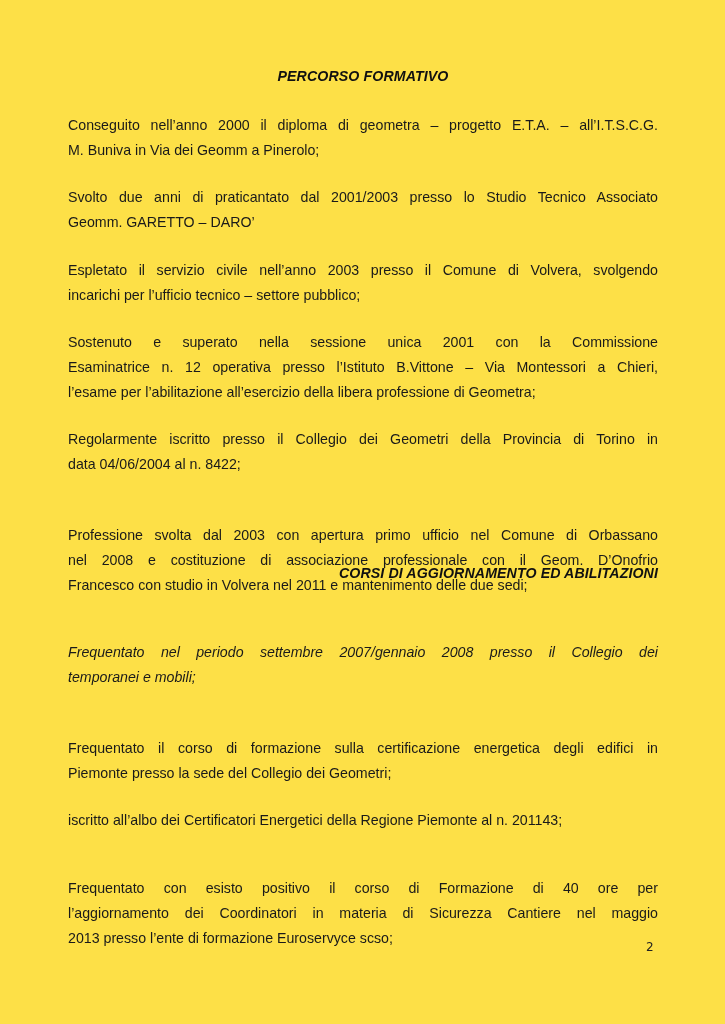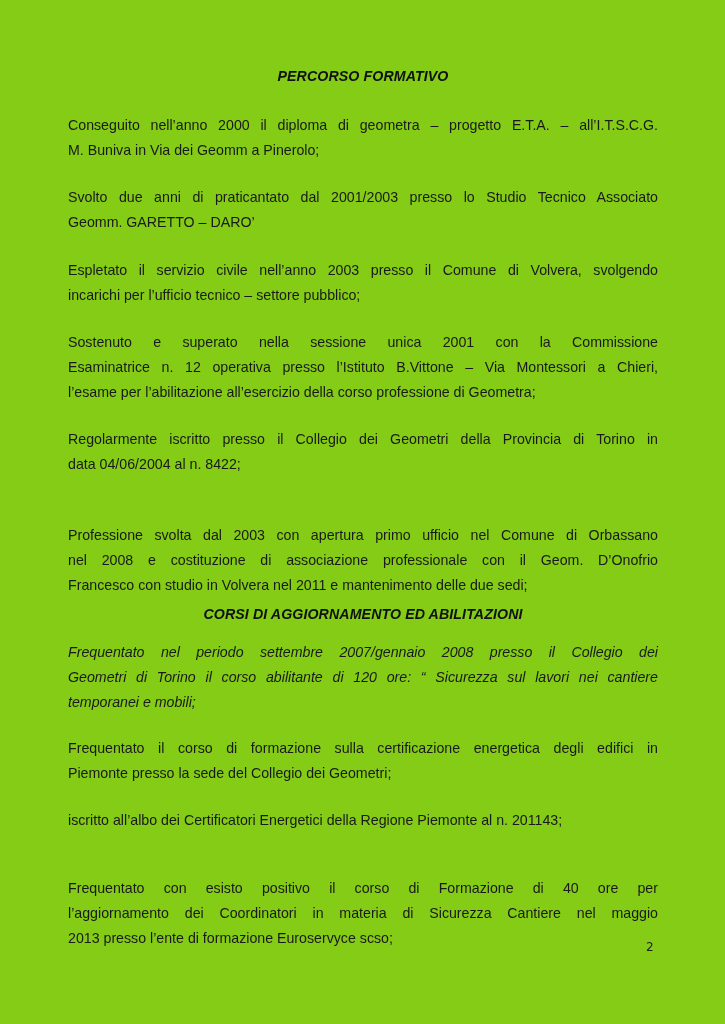--- a/index.html
+++ b/index.html
@@ -1,19 +1,19 @@
 <!DOCTYPE html>
 <html><head>
 <meta charset="utf-8">
 <style>
   html, body { margin: 0; padding: 0; background: #ffffff; }
   body { width: 725px; height: 1024px; position: relative; overflow: hidden; }
   .page {
     position: absolute; left: 0; top: 0; width: 725px; height: 1024px;
-    background: #84cc16; color: #1a1a1a;
+    background: #fde047; color: #1a1a1a;
     font-family: "Liberation Sans", sans-serif;
   }
   .heading {
     position: absolute; left: 68px; width: 590px; text-align: center;
     font-weight: bold; font-style: italic; font-size: 14.2px; letter-spacing: 0.1px;
     color: #111;
   }
   .para {
     position: absolute; left: 68px; width: 590px;
     font-size: 14.2px; line-height: 25px; text-align: justify; color: #1a1a1a;
@@ -43,39 +43,38 @@
   </div>
 
   <div class="para" style="top:258px;">
     <span class="line just">Espletato il servizio civile nell’anno 2003 presso il Comune di Volvera, svolgendo</span>
     <span class="line">incarichi per l’ufficio tecnico – settore pubblico;</span>
   </div>
 
   <div class="para" style="top:330px;">
     <span class="line just">Sostenuto e superato nella sessione unica 2001 con la Commissione</span>
     <span class="line just">Esaminatrice n. 12 operativa presso l’Istituto B.Vittone – Via Montessori a Chieri,</span>
-    <span class="line">l’esame per l’abilitazione all’esercizio della corso professione di Geometra;</span>
+    <span class="line">l’esame per l’abilitazione all’esercizio della libera professione di Geometra;</span>
   </div>
 
   <div class="para" style="top:427px;">
     <span class="line just">Regolarmente iscritto presso il Collegio dei Geometri della Provincia di Torino in</span>
     <span class="line">data 04/06/2004 al n. 8422;</span>
   </div>
 
   <div class="para" style="top:499px;margin-top:24px;">
     <span class="line just">Professione svolta dal 2003 con apertura primo ufficio nel Comune di Orbassano</span>
     <span class="line just">nel 2008 e costituzione di associazione professionale con il Geom. D’Onofrio</span>
     <span class="line">Francesco con studio in Volvera nel 2011 e mantenimento delle due sedi;</span>
   </div>
 
-  <div class="heading" style="top:606px;">CORSI DI AGGIORNAMENTO ED ABILITAZIONI</div>
+  <div class="heading" style="top:565px;text-align:right;">CORSI DI AGGIORNAMENTO ED ABILITAZIONI</div>
 
   <div class="para" style="top:640px;font-style:italic;">
     <span class="line just">Frequentato nel periodo settembre 2007/gennaio 2008 presso il Collegio dei</span>
-    <span class="line just">Geometri di Torino il corso abilitante di 120 ore: “ Sicurezza sul lavori nei cantiere</span>
     <span class="line">temporanei e mobili;</span>
   </div>
 
   <div class="para" style="top:736px;">
     <span class="line just">Frequentato il corso di formazione sulla certificazione energetica degli edifici in</span>
     <span class="line">Piemonte presso la sede del Collegio dei Geometri;</span>
   </div>
 
   <div class="para" style="top:808px;">
     <span class="line">iscritto all’albo dei Certificatori Energetici della Regione Piemonte al n. 201143;</span>

